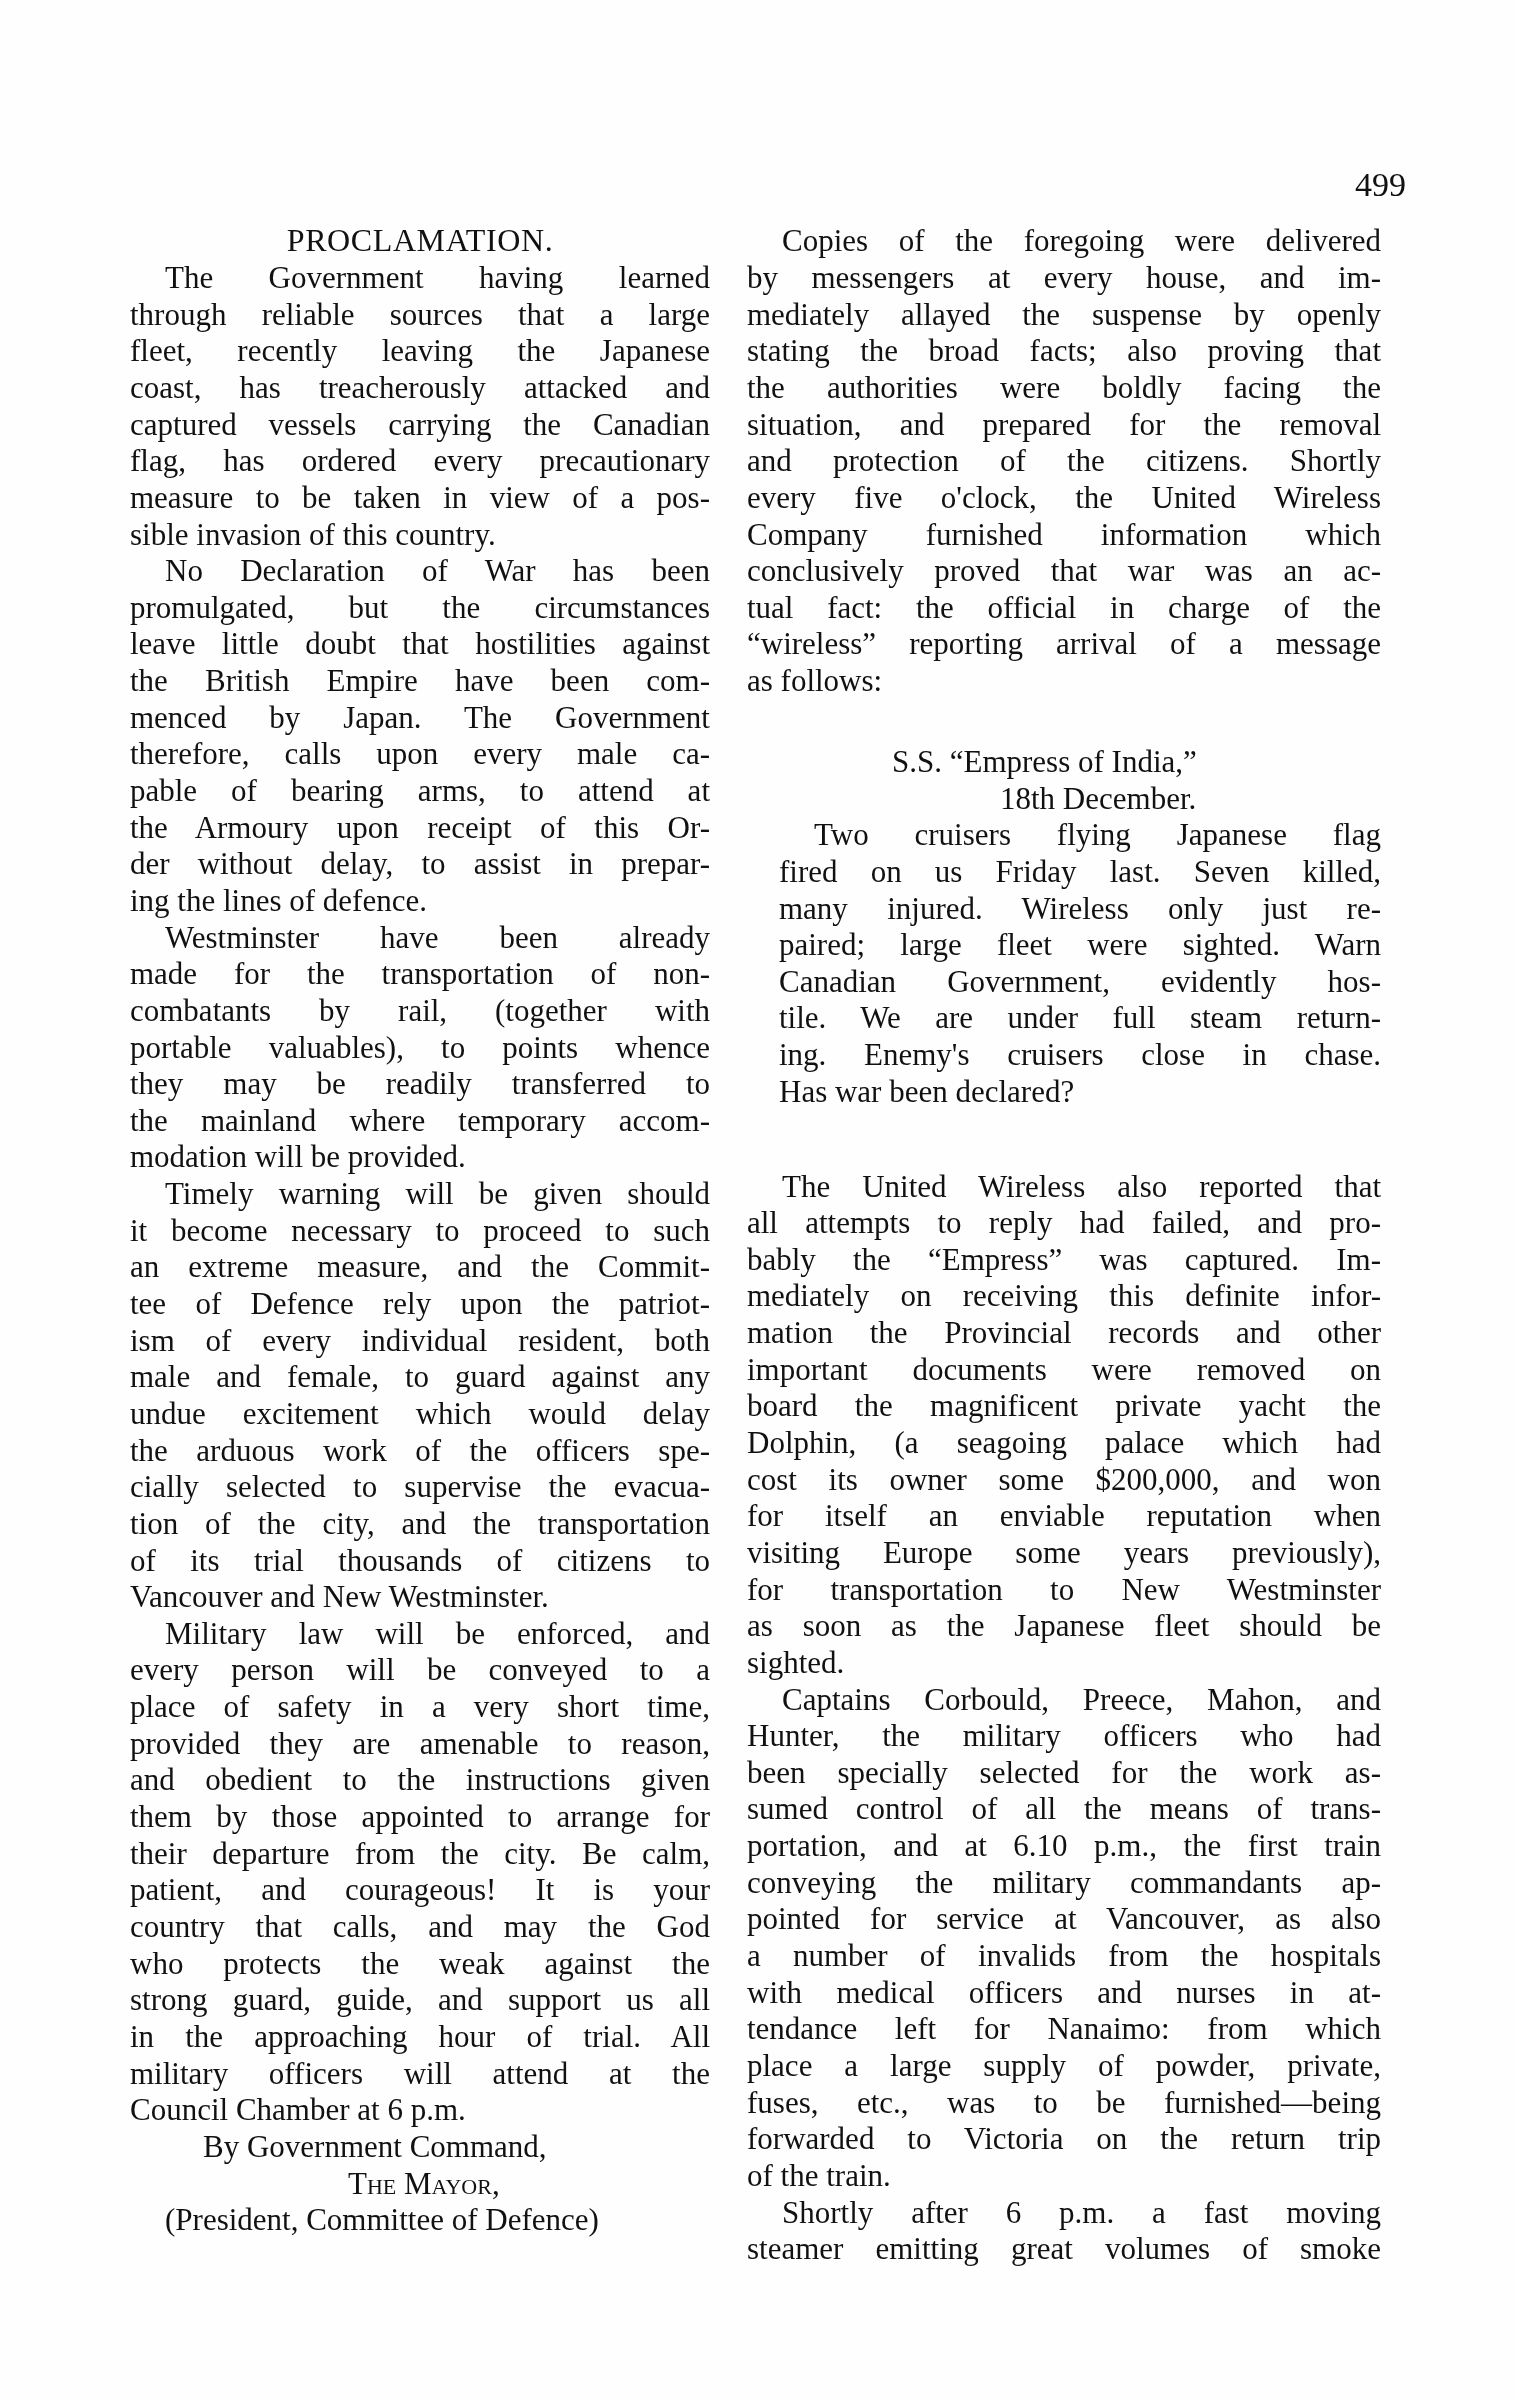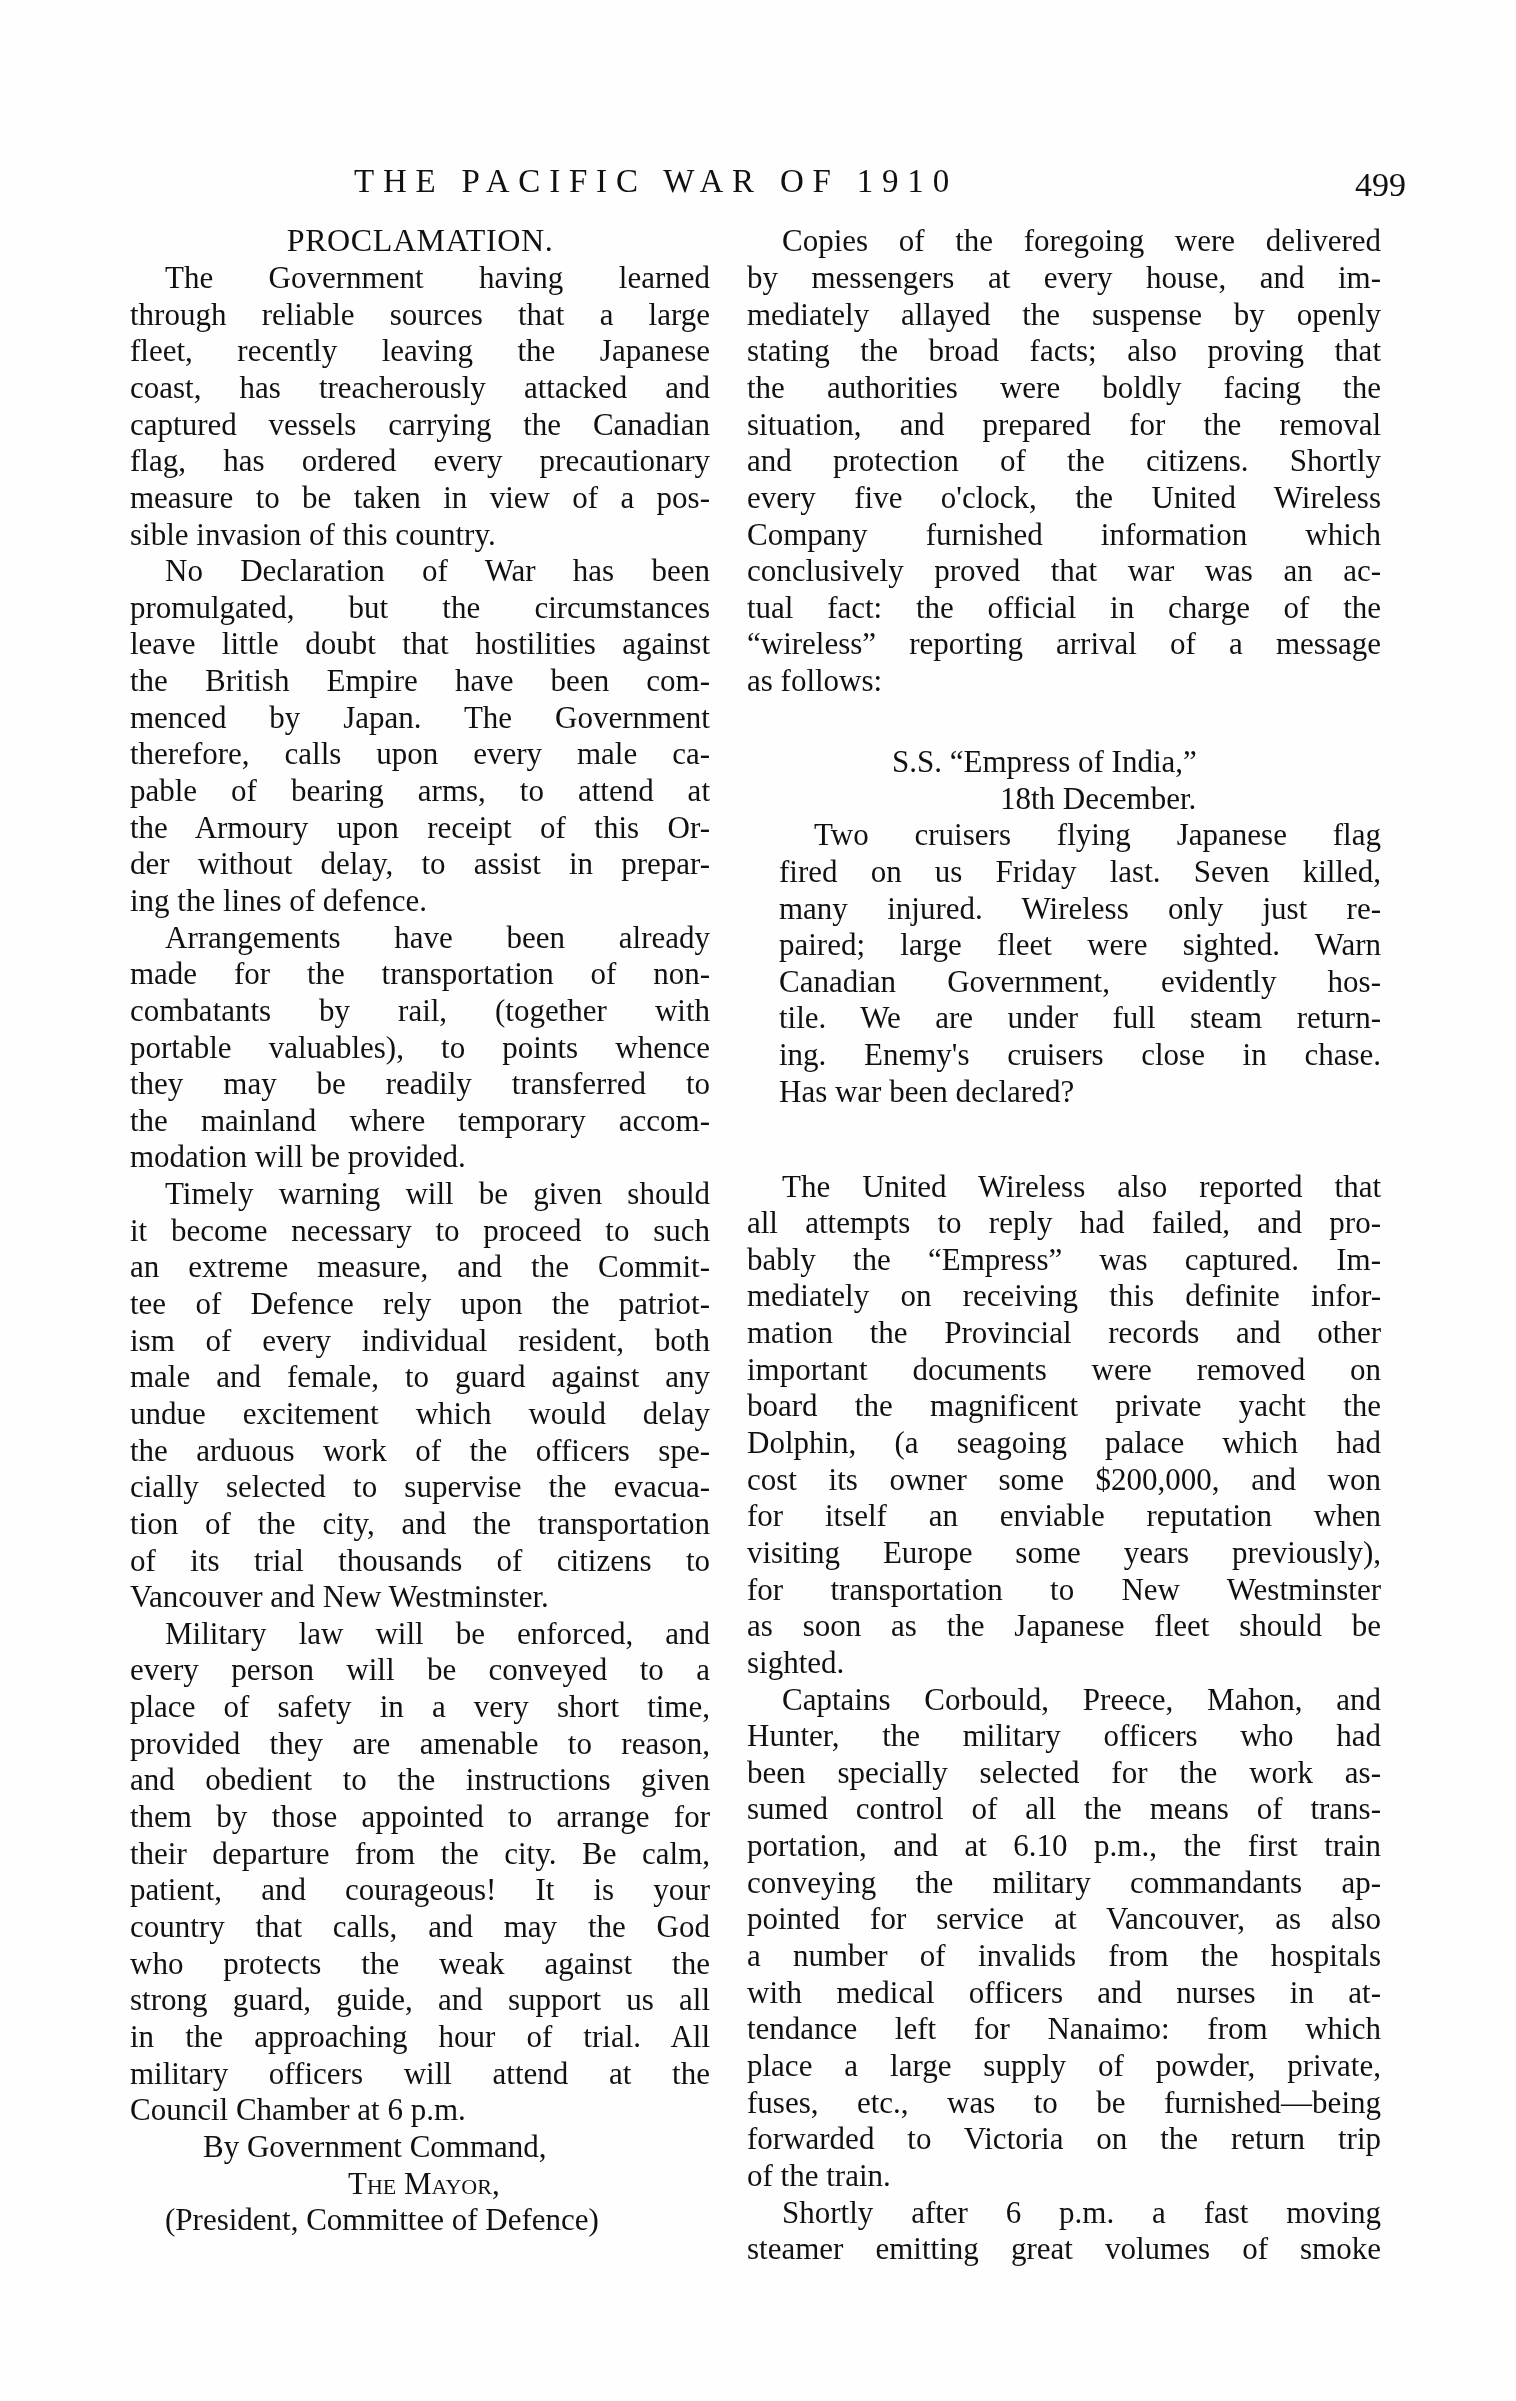--- a/index.html
+++ b/index.html
@@ -18,21 +18,20 @@
     .line.indent { padding-left: 35px; box-sizing: border-box; }
     .line.center { text-align: center; text-align-last: center; }
     .line.heading { font-size: 32px; letter-spacing: 0.6px; }
     .sc { font-variant: small-caps; }
   </style>
 </head>
 <body>
 
 <div class="page">
 
-  <div class="running-head">THE PACIFIC WAR OF 1910</div>
   <div class="page-number">499</div>
 
   <div class="col col-left">
     <div class="line center heading" style="top:222px">PROCLAMATION.</div>
 
     <div class="line indent" style="top:259px">The Government having learned</div>
     <div class="line" style="top:296px">through reliable sources that a large</div>
     <div class="line" style="top:332px">fleet, recently leaving the Japanese</div>
     <div class="line" style="top:369px">coast, has treacherously attacked and</div>
     <div class="line" style="top:406px">captured vessels carrying the Canadian</div>
@@ -44,21 +43,21 @@
     <div class="line" style="top:589px">promulgated, but the circumstances</div>
     <div class="line" style="top:625px">leave little doubt that hostilities against</div>
     <div class="line" style="top:662px">the British Empire have been com-</div>
     <div class="line" style="top:699px">menced by Japan.  The Government</div>
     <div class="line" style="top:735px">therefore, calls upon every male ca-</div>
     <div class="line" style="top:772px">pable of bearing arms, to attend at</div>
     <div class="line" style="top:809px">the Armoury upon receipt of this Or-</div>
     <div class="line" style="top:845px">der without delay, to assist in prepar-</div>
     <div class="line last" style="top:882px">ing the lines of defence.</div>
 
-    <div class="line indent" style="top:919px">Arrangements have been already</div>
+    <div class="line indent" style="top:919px">Westminster have been already</div>
     <div class="line" style="top:955px">made for the transportation of non-</div>
     <div class="line" style="top:992px">combatants by rail, (together with</div>
     <div class="line" style="top:1029px">portable valuables), to points whence</div>
     <div class="line" style="top:1065px">they may be readily transferred to</div>
     <div class="line" style="top:1102px">the mainland where temporary accom-</div>
     <div class="line last" style="top:1138px">modation will be provided.</div>
 
     <div class="line indent" style="top:1175px">Timely warning will be given should</div>
     <div class="line" style="top:1212px">it become necessary to proceed to such</div>
     <div class="line" style="top:1248px">an extreme measure, and the Commit-</div>

